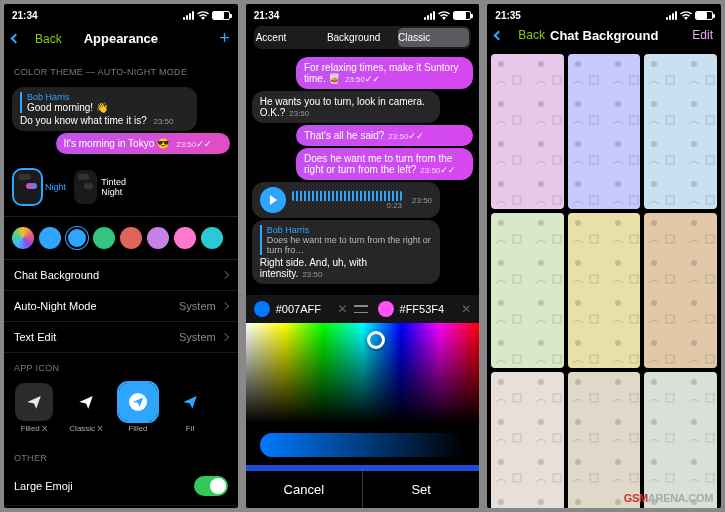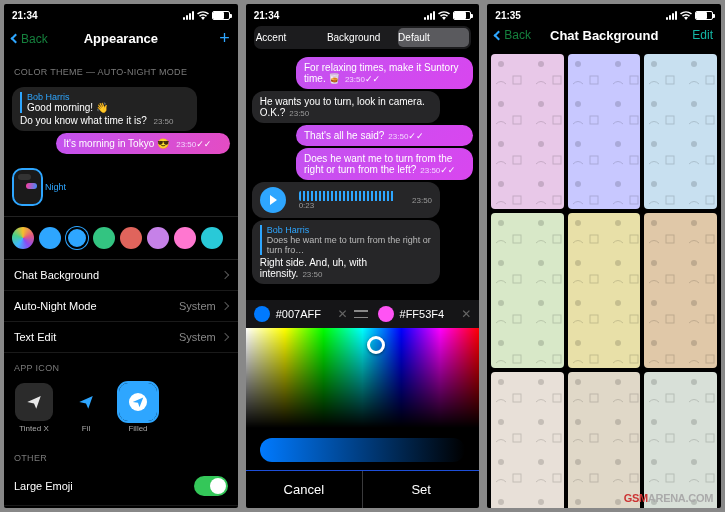--- a/index.html
+++ b/index.html
@@ -8,24 +8,24 @@
 .status-bar { display: flex; justify-content: space-between; align-items: center; padding: 4px 8px 2px; height: 20px; font-size: 10px; font-weight: 600; }
 .sb-right { display: flex; align-items: center; gap: 3px; }
 .sig { display: flex; gap: 1px; align-items: flex-end; }
 .sig span { width: 2px; background: #fff; border-radius: 1px; }
 .sig span:nth-child(1){height:3px;} .sig span:nth-child(2){height:5px;} .sig span:nth-child(3){height:7px;} .sig span:nth-child(4){height:9px;}
 .wifi-ic { width:12px; height:9px; }
 .batt { width: 18px; height: 9px; border: 1px solid #fff; border-radius: 2px; position: relative; }
 .batt::after { content:''; position:absolute; right:-3px; top:2px; width:2px; height:4px; background:#fff; border-radius:0 1px 1px 0;}
 .batt i { display:block; width:70%; height:100%; background:#fff; border-radius:1px; }
 .nav { display: flex; align-items: center; justify-content: space-between; padding: 4px 8px 8px; font-size: 12px; }
-.nav .back { color: #15803d; display:flex; align-items:center; gap:2px; }
+.nav .back { color: #84cc16; display:flex; align-items:center; gap:16px; }
 .nav .title { font-weight: 600; font-size: 13px; position:absolute; left:0; right:0; text-align:center; pointer-events:none;}
 .nav .act  { color: #2ea6ff; font-size: 18px; font-weight: 300; }
-.nav .edit { color: #14b8a6; font-size: 12px; }
+.nav .edit { color: #f0abfc; font-size: 12px; }
 .chev { display:inline-block; width:7px; height:7px; border-left:2px solid #2ea6ff; border-bottom:2px solid #2ea6ff; transform: rotate(45deg);}
 .chev-r { display:inline-block; width:6px; height:6px; border-right:1.5px solid #555; border-top:1.5px solid #555; transform: rotate(45deg);}
 .sect-lbl { color: #7a7a7a; font-size: 9px; padding: 10px 10px 4px; text-transform: uppercase; letter-spacing: 0.3px;}
 .chat-prev { background: #000; padding: 4px 8px 8px; }
 .bubble-in { background: #222; border-radius: 12px; padding: 5px 8px; font-size: 10px; max-width:85%; margin:2px 0; position:relative;}
 .bubble-in .reply-bar { border-left: 2px solid #2ea6ff; padding-left: 5px; margin-bottom: 2px;}
 .bubble-in .reply-name { color: #2ea6ff; font-size: 9px; }
 .bubble-out { border-radius: 12px; padding: 5px 8px 5px 8px; font-size: 10px; max-width:80%; margin:2px 0 2px auto; color:#fff;}
 .time { font-size: 8px; color: #999; margin-left: 4px; }
 .ticks { color: #fff; font-size: 9px; }
@@ -51,34 +51,34 @@
 .toggle { width:34px; height:20px; border-radius:10px; background:#34c759; position:relative;}
 .toggle::after { content:''; position:absolute; right:2px; top:2px; width:16px; height:16px; background:#fff; border-radius:50%;}
 
 
 .seg { display:flex; margin: 2px 8px 6px; background:#1c1c1e; border-radius:7px; padding:2px;}
 .seg div { flex:1; text-align:left; padding:4px 0; font-size:10px; color:#fff; border-radius:5px;}
 .seg .on { background:#5a5a5e;}
 .chat2 { flex:1; overflow:hidden; padding: 0 6px;}
 .chat2 .bubble-in { background:#262628;}
 .chat2 .bubble-out { background: linear-gradient(135deg, #c352f0, #d946ef);}
-.vp { display:flex; align-items:center; gap:13px; }
+.vp { display:flex; align-items:center; gap:6px;text-align:right; }
 .playbtn { width:26px; height:26px; border-radius:50%; background:#2ea6ff; display:flex; align-items:center; justify-content:center;}
 .playbtn::after { content:''; border-left:7px solid #fff; border-top:5px solid transparent; border-bottom:5px solid transparent; margin-left:2px;}
 .hex-row { display:flex; align-items:center; gap:6px; padding:6px 8px; background:#151517;}
 .hex-sw { width:16px; height:16px; border-radius:50%; flex-shrink:0;}
 .hex-in { font-size:11px; color:#fff; flex:1;}
 .hex-x { color:#666; font-size:12px;}
 .swap-ic { width:18px; height:10px; position:relative;}
 .swap-ic::before, .swap-ic::after { content:''; position:absolute; width:14px; height:1.5px; background:#888;}
 .swap-ic::before { top:1px; } .swap-ic::after { bottom:1px;}
 .spectrum { height:100px; position:relative; background: linear-gradient(to bottom, rgba(0,0,0,0), #000), linear-gradient(to right, #fff, #ff0, #0f0, #0ff, #00f, #f0f, #f00);}
 .spec-cursor { position:absolute; width:18px; height:18px; border:3px solid #fff; border-radius:50%; top:8px; left:52%; box-shadow:0 1px 3px rgba(0,0,0,.5);}
 .brightness { height:24px; margin:10px 14px 8px; border-radius:12px; background: linear-gradient(to right, #007aff, #000);}
-.btn-row { display:flex; border-top:1px solid #1d4ed8;}
+.btn-row { display:flex; border-top:6px solid #1d4ed8;}
 .btn-row div { flex:1; text-align:center; padding:11px 0; font-size:13px;}
 .btn-row div:first-child { border-right:1px solid #3a3a3c;}
 
 
 .bg-grid { flex:1; display:grid; grid-template-columns:repeat(3,1fr); gap:4px; padding:4px; overflow:hidden;}
 .bg-tile { border-radius:4px; background:#ccc; height:155px; position:relative; overflow:hidden;}
 .watermark { position:absolute; bottom:4px; right:8px; font-size:11px; font-weight:700; color:#c33; letter-spacing:-0.3px; pointer-events:none;}
 .watermark span { color:#aaa;}
 </style>
 </head>
@@ -126,20 +126,27 @@
     </div>
   </div>
   <div class="theme-row" id="themes">
       <div class="theme-card">
      <div class="theme-th active">
           <div class="tb1"></div>
           <div class="tb2" style="background:linear-gradient(100deg,#ff3b9a,#3b8cff)"></div>
         </div>
      <div class="theme-lbl active">Night</div>
    </div>
+      <div class="theme-card">
+     <div class="theme-th ">
+          <div class="tb1"></div>
+          <div class="tb2" style="background:#333"></div>
+        </div>
+     <div class="theme-lbl ">Tinted Night</div>
+   </div>
     </div>
   <div class="color-row" id="colors">
       <div class="sw multi" style=";"></div>
       <div class="sw" style="background:#2ea6ff;"></div>
       <div class="sw" style="background:#2ea6ff;box-shadow:inset 0 0 0 2px #000, 0 0 0 1px #2ea6ff"></div>
       <div class="sw" style="background:#33c481;"></div>
       <div class="sw" style="background:#e0645c;"></div>
       <div class="sw" style="background:#c681e8;"></div>
       <div class="sw" style="background:#ff77d0;"></div>
       <div class="sw" style="background:#29c9d8;"></div>
@@ -161,39 +168,47 @@
    </div>
     </div>
   <div class="sect-lbl">APP ICON</div>
   <div class="icon-row" id="icons">
       <div class="ic-card">
      <div class="ic " style="background:#2b2b2b">
           <svg class="plane" viewBox="0 0 24 24">
             <path d="M3 12 L21 4 L15 21 L12 14 Z" fill="#e8e8e8"></path>
           </svg>
         </div>
-     <div class="ic-lbl">Tinted X</div>
+     <div class="ic-lbl">Filled X</div>
    </div>
       <div class="ic-card">
      <div class="ic " style="background:#000">
           <svg class="plane" viewBox="0 0 24 24">
-            <path d="M3 12 L21 4 L15 21 L12 14 Z" fill="#2ea6ff"></path>
+            <path d="M3 12 L21 4 L15 21 L12 14 Z" fill="#fff"></path>
           </svg>
         </div>
-     <div class="ic-lbl">Fil</div>
+     <div class="ic-lbl">Classic X</div>
    </div>
       <div class="ic-card">
      <div class="ic active" style="background:#2ea6ff">
           <svg class="plane" viewBox="0 0 24 24">
             <circle cx="12" cy="12" r="12" fill="#fff"></circle>
             <path d="M5 12 L19 6 L14 19 L12 13 Z" fill="#2ea6ff"></path>
           </svg>
         </div>
      <div class="ic-lbl">Filled</div>
    </div>
+      <div class="ic-card">
+     <div class="ic " style="background:#000">
+          <svg class="plane" viewBox="0 0 24 24">
+            <path d="M3 12 L21 4 L15 21 L12 14 Z" fill="#2ea6ff"></path>
+          </svg>
+        </div>
+     <div class="ic-lbl">Fil</div>
+   </div>
     </div>
   <div class="sect-lbl">OTHER</div>
   <div class="row">
     <span>Large Emoji</span>
     <div class="toggle"></div>
   </div>
 </div>
 
 <div class="screen">
   <div class="status-bar">
@@ -209,21 +224,21 @@
           <path d="M6 9 L8 6.5 Q6 5 4 6.5 Z M2 4.5 Q6 1.5 10 4.5 L9 5.7 Q6 3.5 3 5.7 Z M0 2.3 Q6 -2 12 2.3 L11 3.5 Q6 -0.3 1 3.5 Z" fill="#fff"></path>
         </svg>
       <div class="batt">
           <i></i>
         </div>
     </div>
   </div>
   <div class="seg" id="seg">
       <div class="">Accent</div>
       <div class="">Background</div>
-      <div class="on">Default</div>
+      <div class="on">Classic</div>
     </div>
   <div class="chat2" id="chat2">
       <div class="bubble-out">For relaxing times, make it Suntory time. 🥃<span class="time" style="color:#f3d4ff">23:50</span><span class="ticks">✓✓</span></div>
       <div class="bubble-in">He wants you to turn, look in camera. O.K.?<span class="time">23:50</span></div>
       <div class="bubble-out">That's all he said?<span class="time" style="color:#f3d4ff">23:50</span><span class="ticks">✓✓</span></div>
       <div class="bubble-out">Does he want me to turn from the right or turn from the left?<span class="time" style="color:#f3d4ff">23:50</span><span class="ticks">✓✓</span></div>
       <div class="bubble-in vp">
     <div class="playbtn"></div>
     <div style="flex:1">
           <div style="height:10px;background:repeating-linear-gradient(90deg,#2ea6ff 0 2px,transparent 2px 4px);border-radius:2px"></div>

